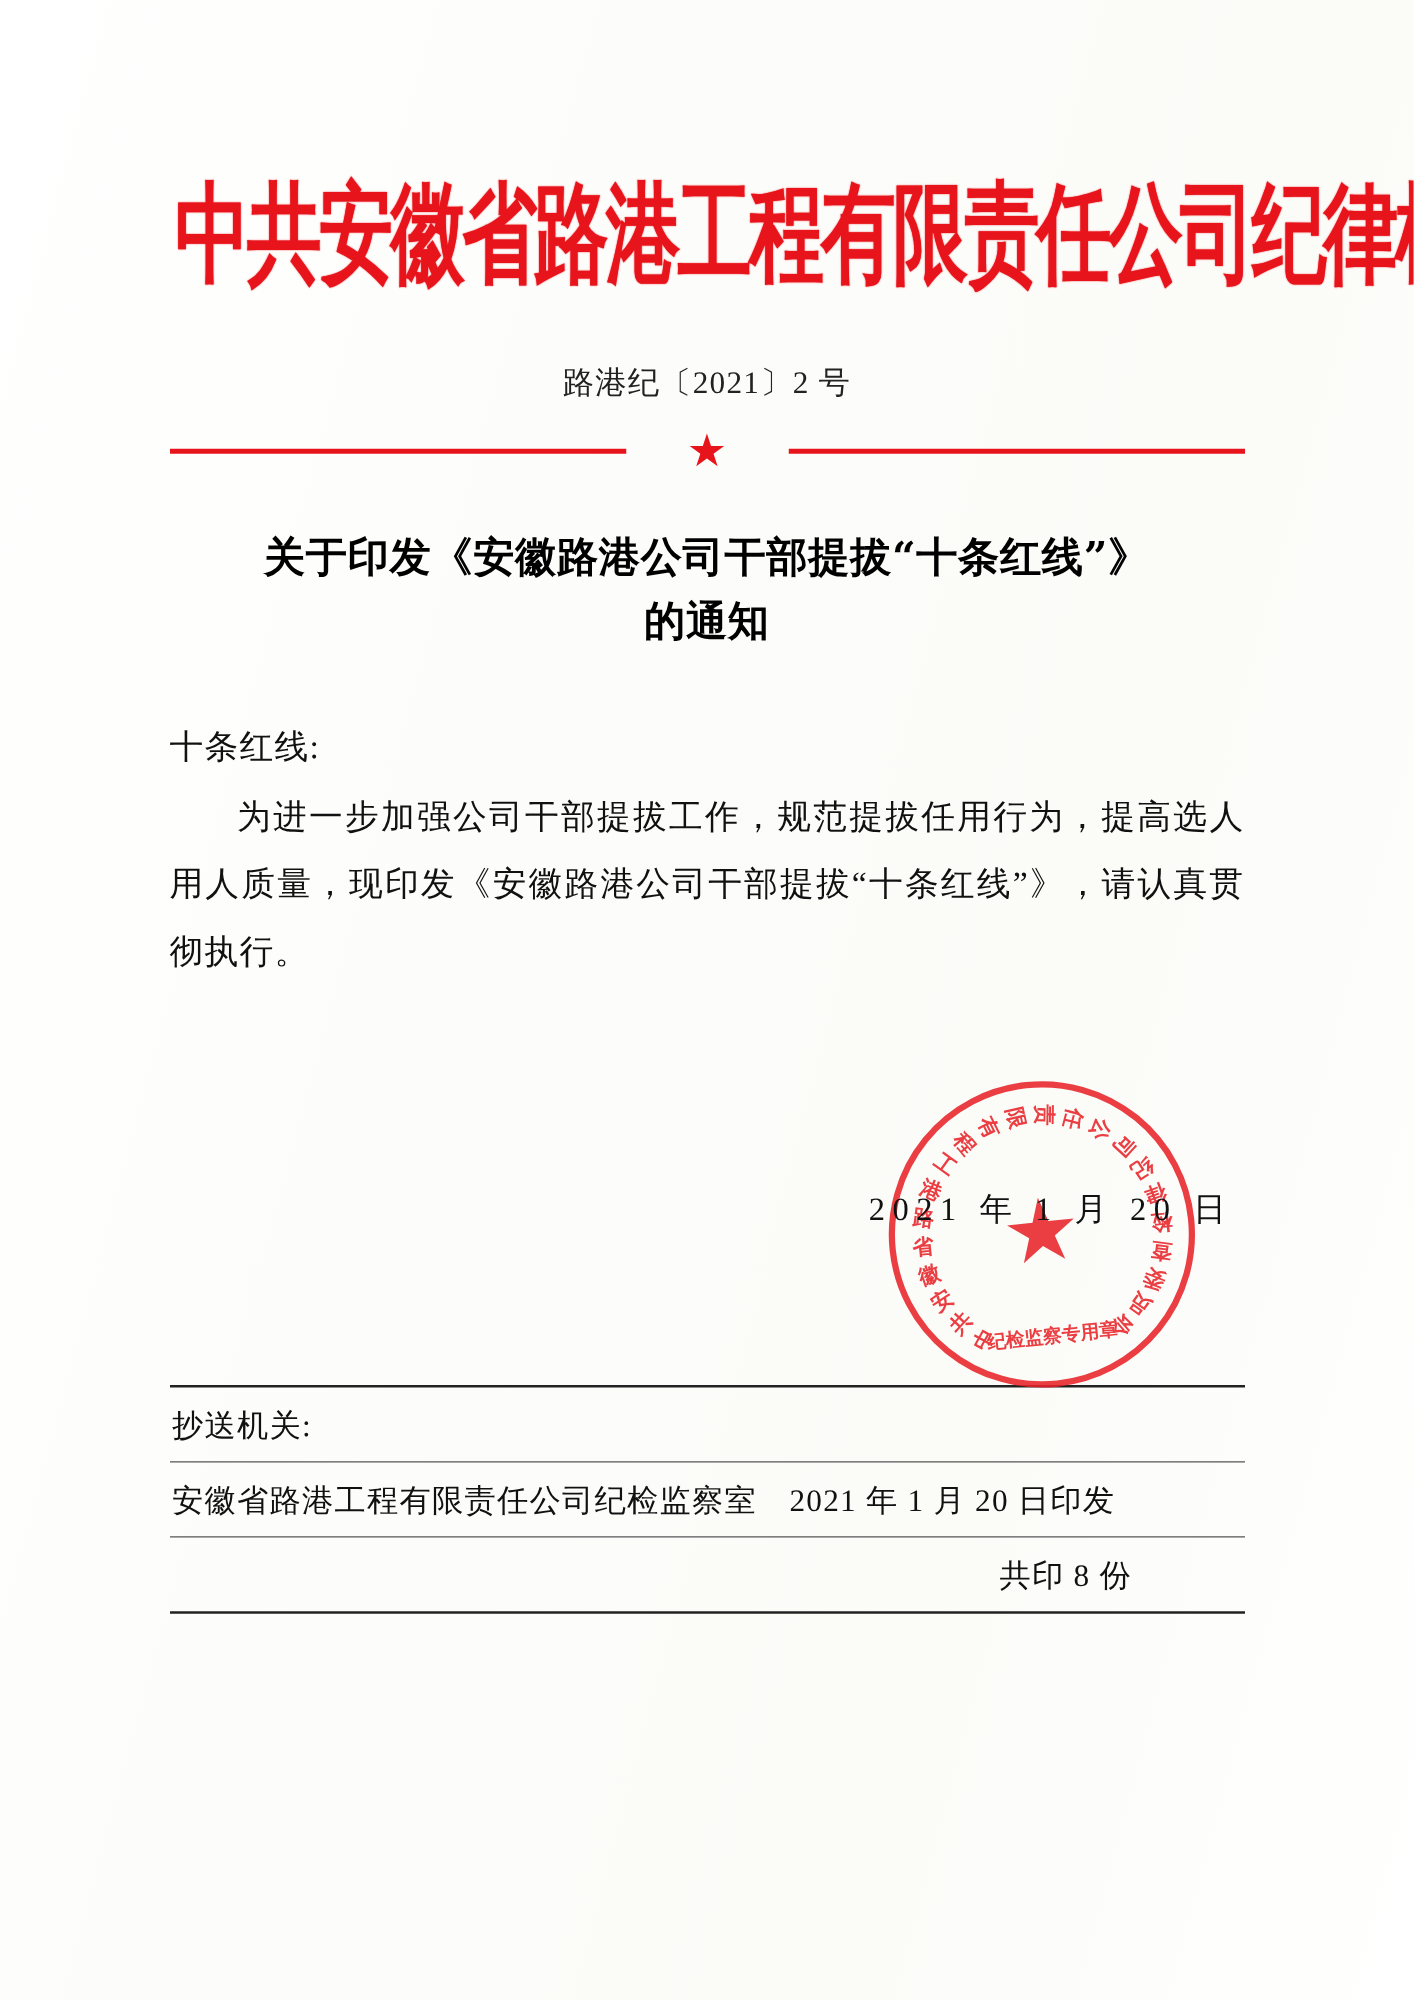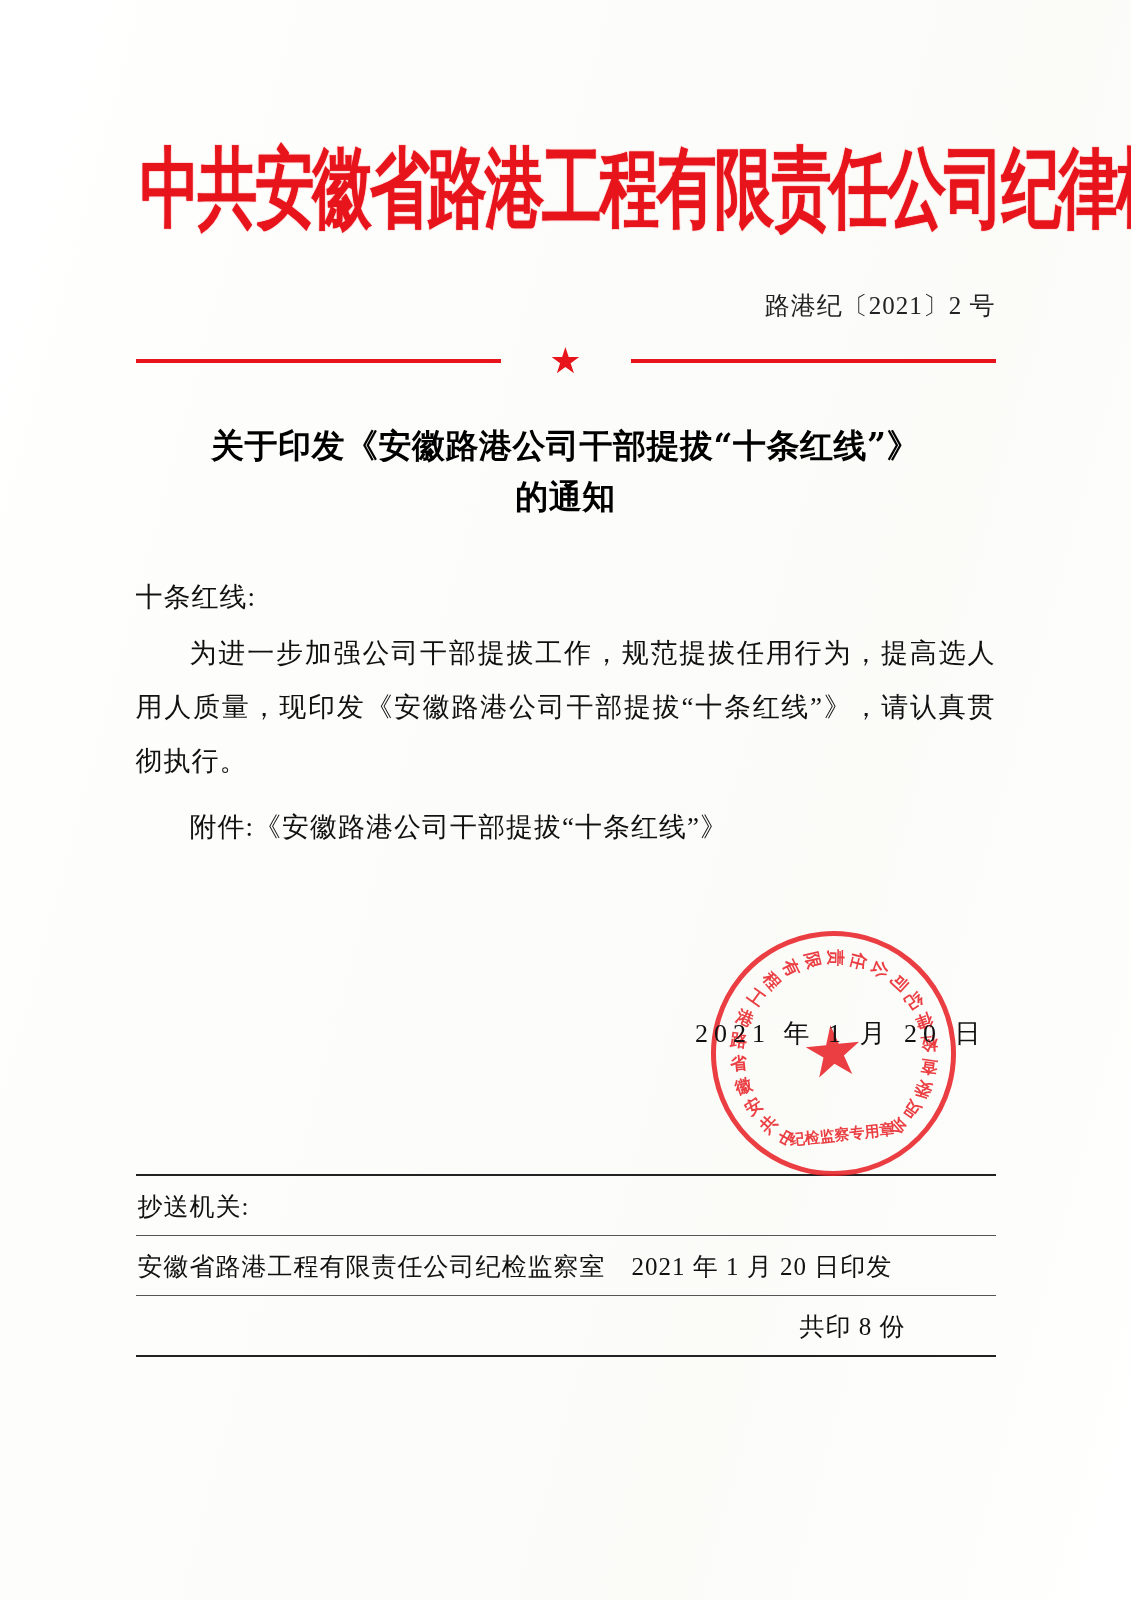--- a/index.html
+++ b/index.html
@@ -42,21 +42,21 @@
     line-height: 1.12;
     letter-spacing: -2px;
     white-space: nowrap;
     transform: scaleY(1.45) scaleX(0.99);
     transform-origin: center top;
     text-shadow: 0 0 1px #e8141b;
   }
 
   .doc-number {
     margin-top: 82px;
-    text-align: right;
+    text-align: center;
     font-size: 25px;
     color: #222;
     letter-spacing: 1px;
   }
 
   
   .red-rule {
     position: relative;
     margin-top: 26px;
     height: 26px;
@@ -206,21 +206,20 @@
     </div>
 
     <div class="title">
       <div>关于印发《安徽路港公司干部提拔“十条红线”》</div>
       <div>的通知</div>
     </div>
 
     <div class="body-block">
       <div class="salutation">十条红线:</div>
       <div class="para">为进一步加强公司干部提拔工作，规范提拔任用行为，提高选人用人质量，现印发《安徽路港公司干部提拔“十条红线”》，请认真贯彻执行。</div>
-      <div class="attach">附件:《安徽路港公司干部提拔“十条红线”》</div>
     </div>
 
     <div class="date-row">
       <div class="seal">
         <div class="ring-text" id="seal-ring">
             <span style="transform: rotate(-145deg) translate(0px, -96px) rotate(90deg) translate(-50%, -50%);">中</span>
             <span style="transform: rotate(-131.19deg) translate(0px, -96px) rotate(90deg) translate(-50%, -50%);">共</span>
             <span style="transform: rotate(-117.381deg) translate(0px, -96px) rotate(90deg) translate(-50%, -50%);">安</span>
             <span style="transform: rotate(-103.571deg) translate(0px, -96px) rotate(90deg) translate(-50%, -50%);">徽</span>
             <span style="transform: rotate(-89.7619deg) translate(0px, -96px) rotate(90deg) translate(-50%, -50%);">省</span>

